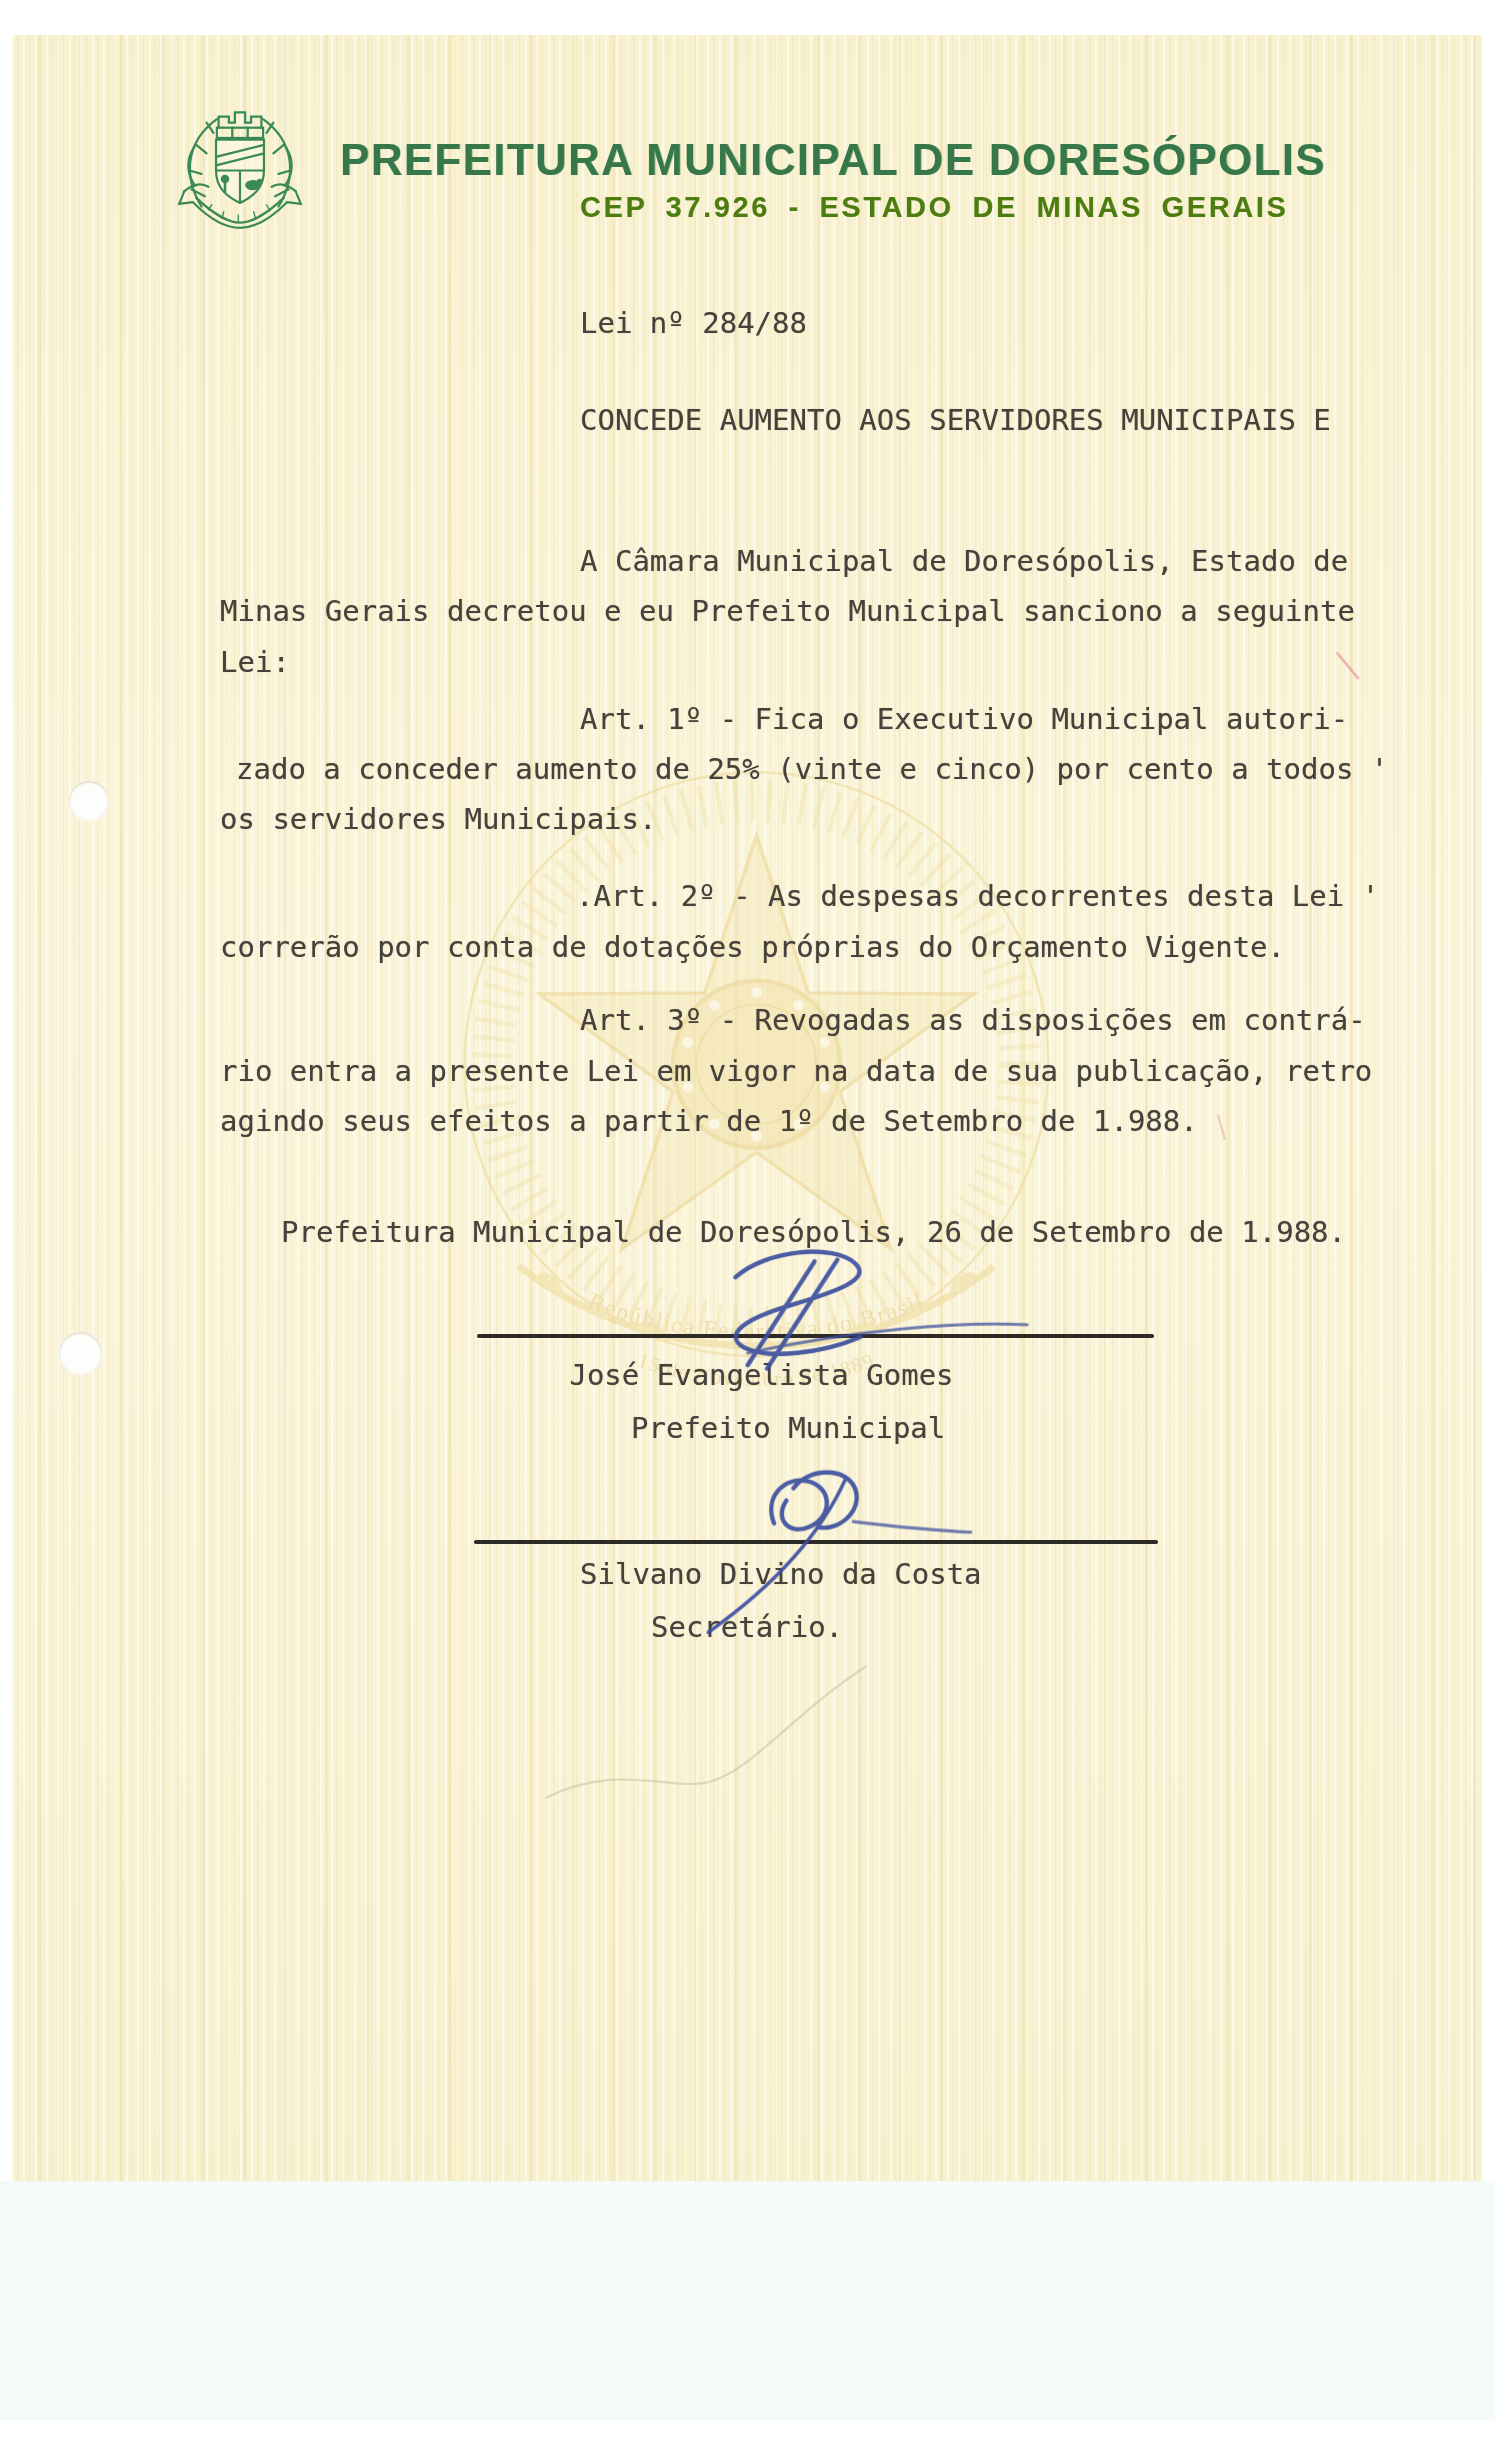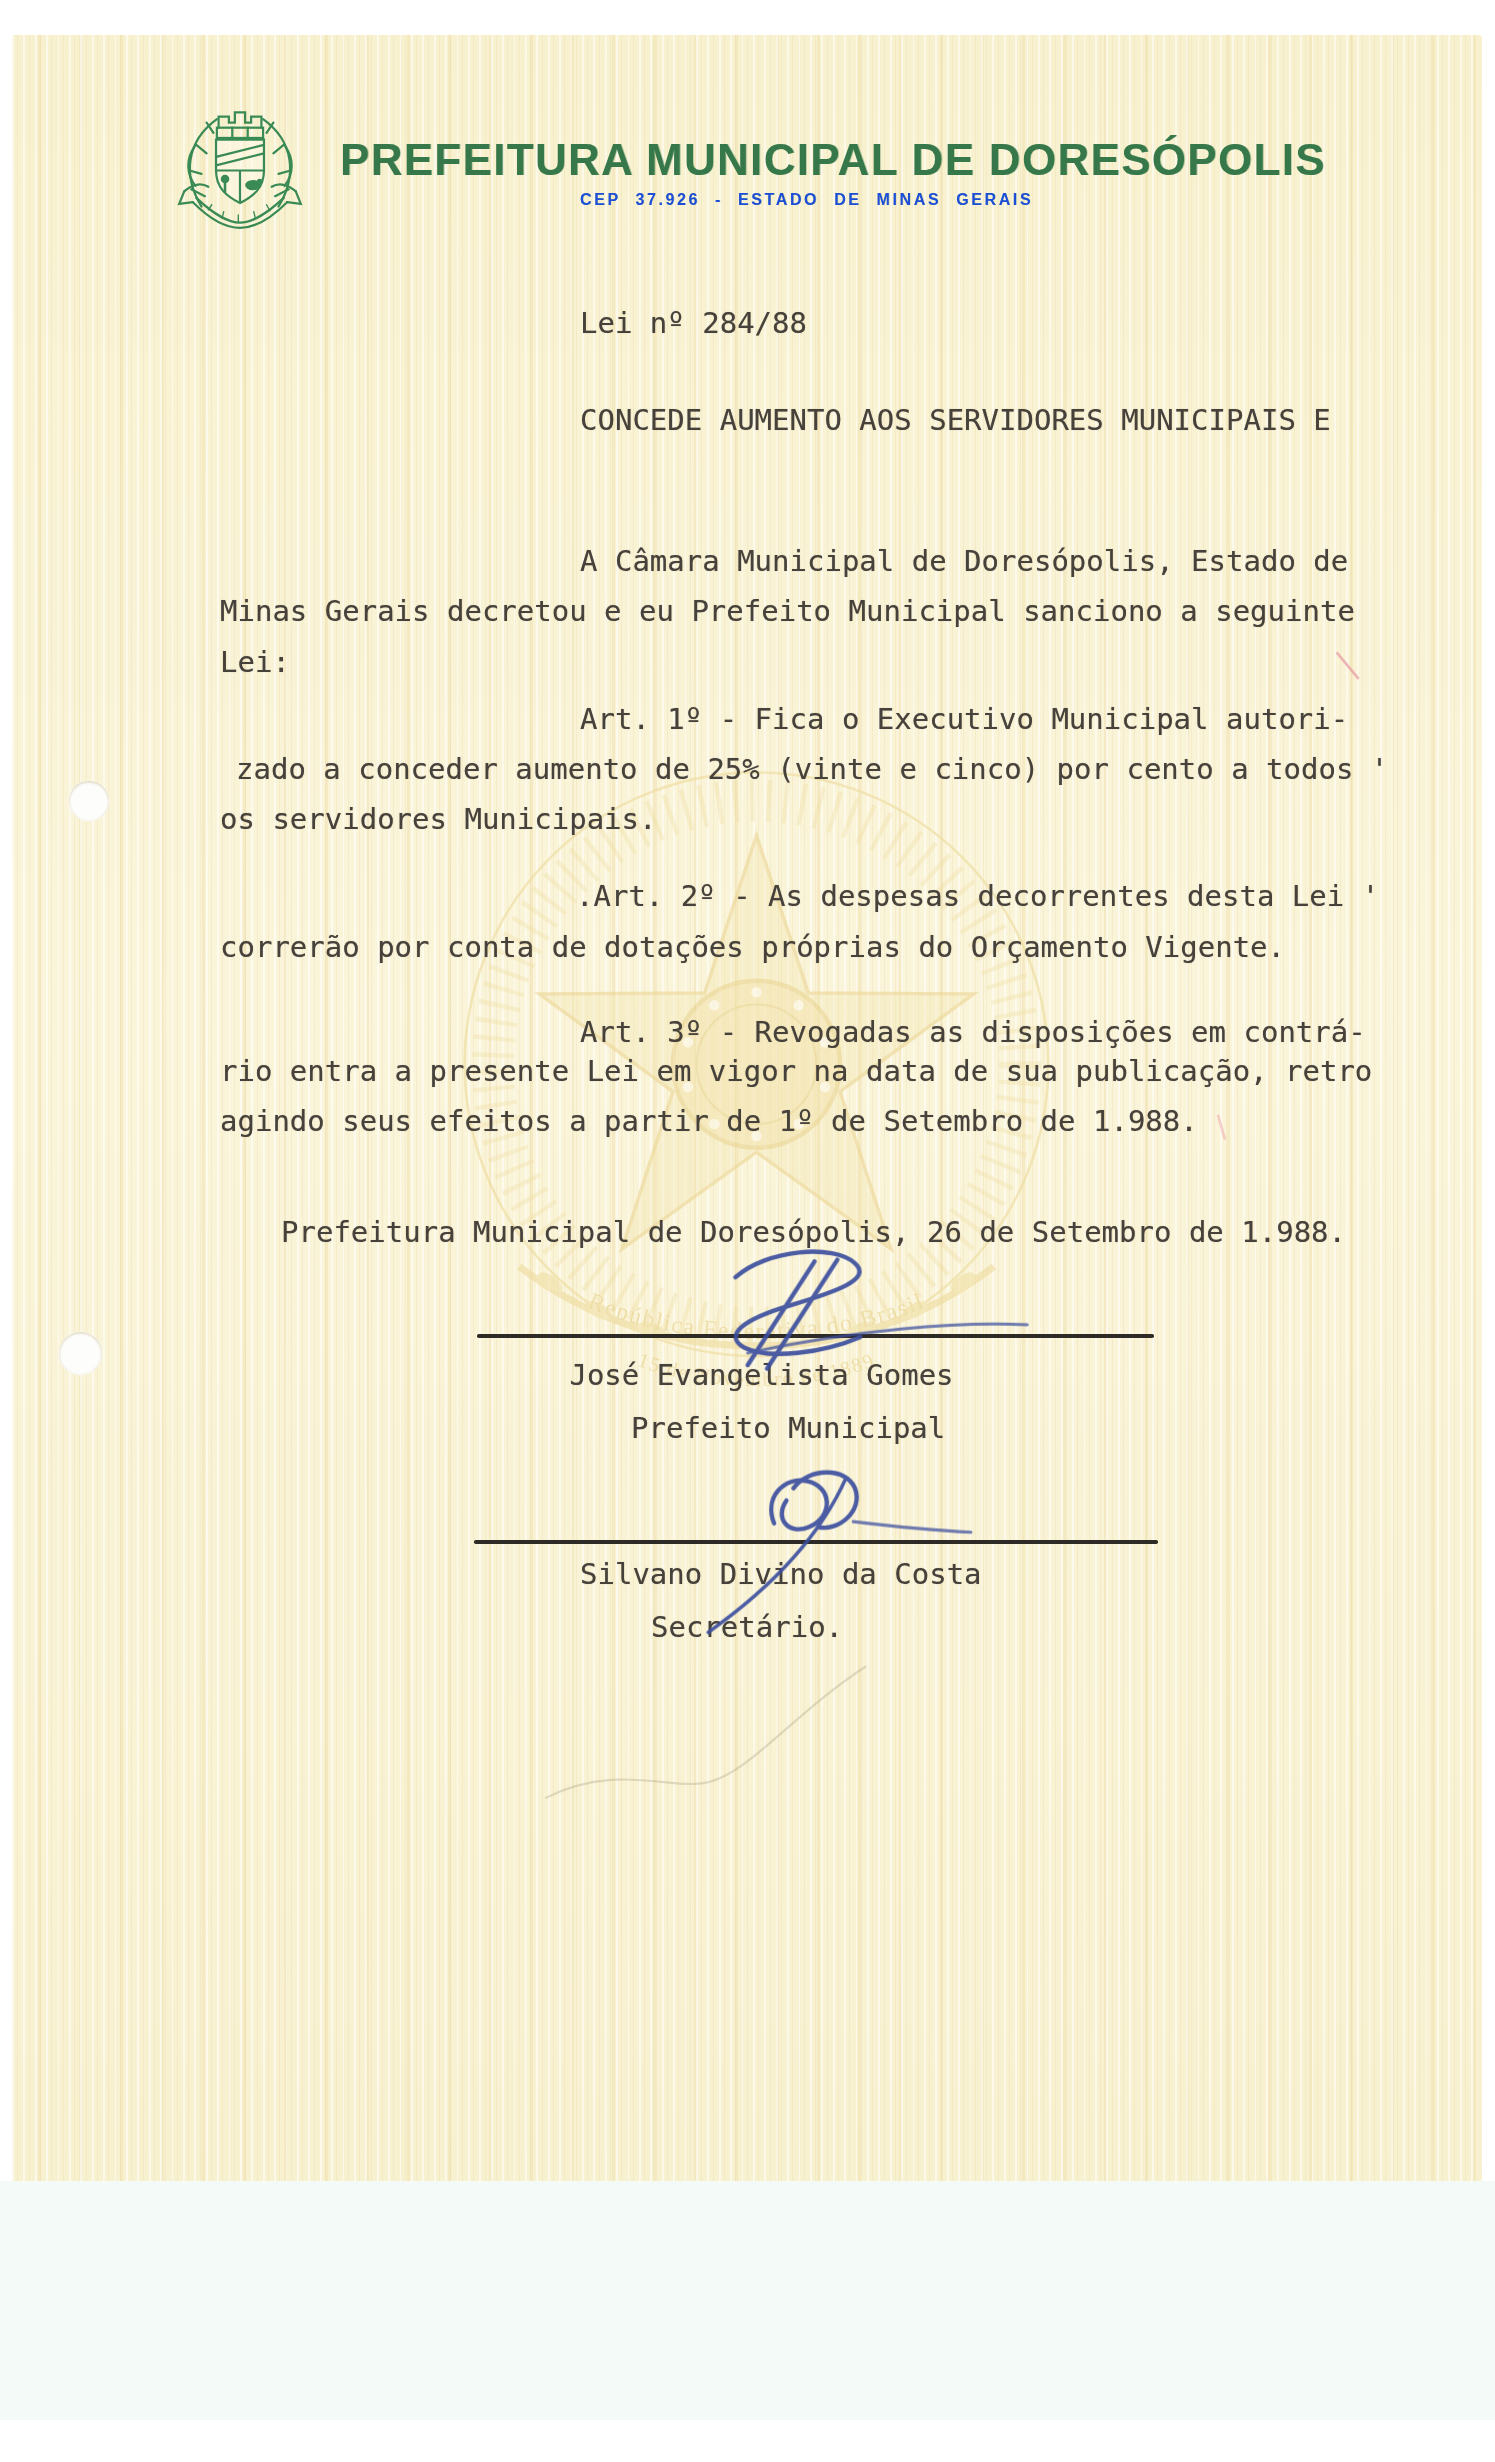--- a/index.html
+++ b/index.html
@@ -23,38 +23,38 @@
         box-shadow:0 0.9px 2.6px rgba(180,165,120,.55) inset, 0 0 1.8px rgba(255,255,255,.9);}
   .hole-1{left:69px;top:781px;width:40px;height:40px;}
   .hole-2{left:59px;top:1332px;width:43px;height:43px;}
 
   
   .crest{position:absolute;left:167px;top:102px;width:146px;height:137px;z-index:2;}
   .lh-title{position:absolute;left:340px;top:135px;z-index:2;
     font-size:44px;font-weight:bold;letter-spacing:1.3px;color:#37784b;white-space:pre;
     text-shadow:0.9px 0 0 rgba(55,120,75,.35);}
   .lh-sub{position:absolute;left:580px;top:191px;z-index:2;
-    font-size:16px;font-weight:bold;letter-spacing:2.6px;word-spacing:8px;color:#1d4ed8;white-space:pre;
+    font-size:29px;font-weight:bold;letter-spacing:2.6px;word-spacing:8px;color:#4d7c0f;white-space:pre;
     text-shadow:0.4px 0 0 rgba(55,120,75,.35);}
 
   
   .tw{position:absolute;z-index:2;font-family:"DejaVu Sans Mono",monospace;font-size:29px;
       color:#46413a;white-space:pre;text-shadow:0 0 0.9px rgba(70,63,52,.45);}
   .l-law {left:580px;top:306px;}
   .l-subj1{left:580px;top:403px;}
   .l-subj2{left:580px;top:453px;}
   .l-p1a{left:580px;top:544px;}
   .l-p1b{left:220px;top:594px;}
   .l-p1c{left:220px;top:645px;}
   .l-a1a{left:580px;top:702px;}
   .l-a1b{left:236px;top:752px;}
   .l-a1c{left:220px;top:802px;}
   .l-a2a{left:576px;top:879px;}
   .l-a2b{left:220px;top:930px;}
-  .l-a3a{left:580px;top:1003px;margin-top:12px;}
+  .l-a3a{left:580px;top:1003px;}
   .l-a3b{left:220px;top:1054px;}
   .l-a3c{left:220px;top:1104px;}
   .l-date{left:281px;top:1215px;}
 
   
   .sig-rule{position:absolute;height:3.5px;background:#2e2b27;z-index:2;border-radius:1.8px;}
   .sig-rule1{left:477px;top:1334px;width:677px;}
   .sig-rule2{left:474px;top:1540px;width:684px;}
   .sig-name1{left:563px;top:1358px;width:397px;text-align:center;}
   .sig-role1{left:631px;top:1411px;}

